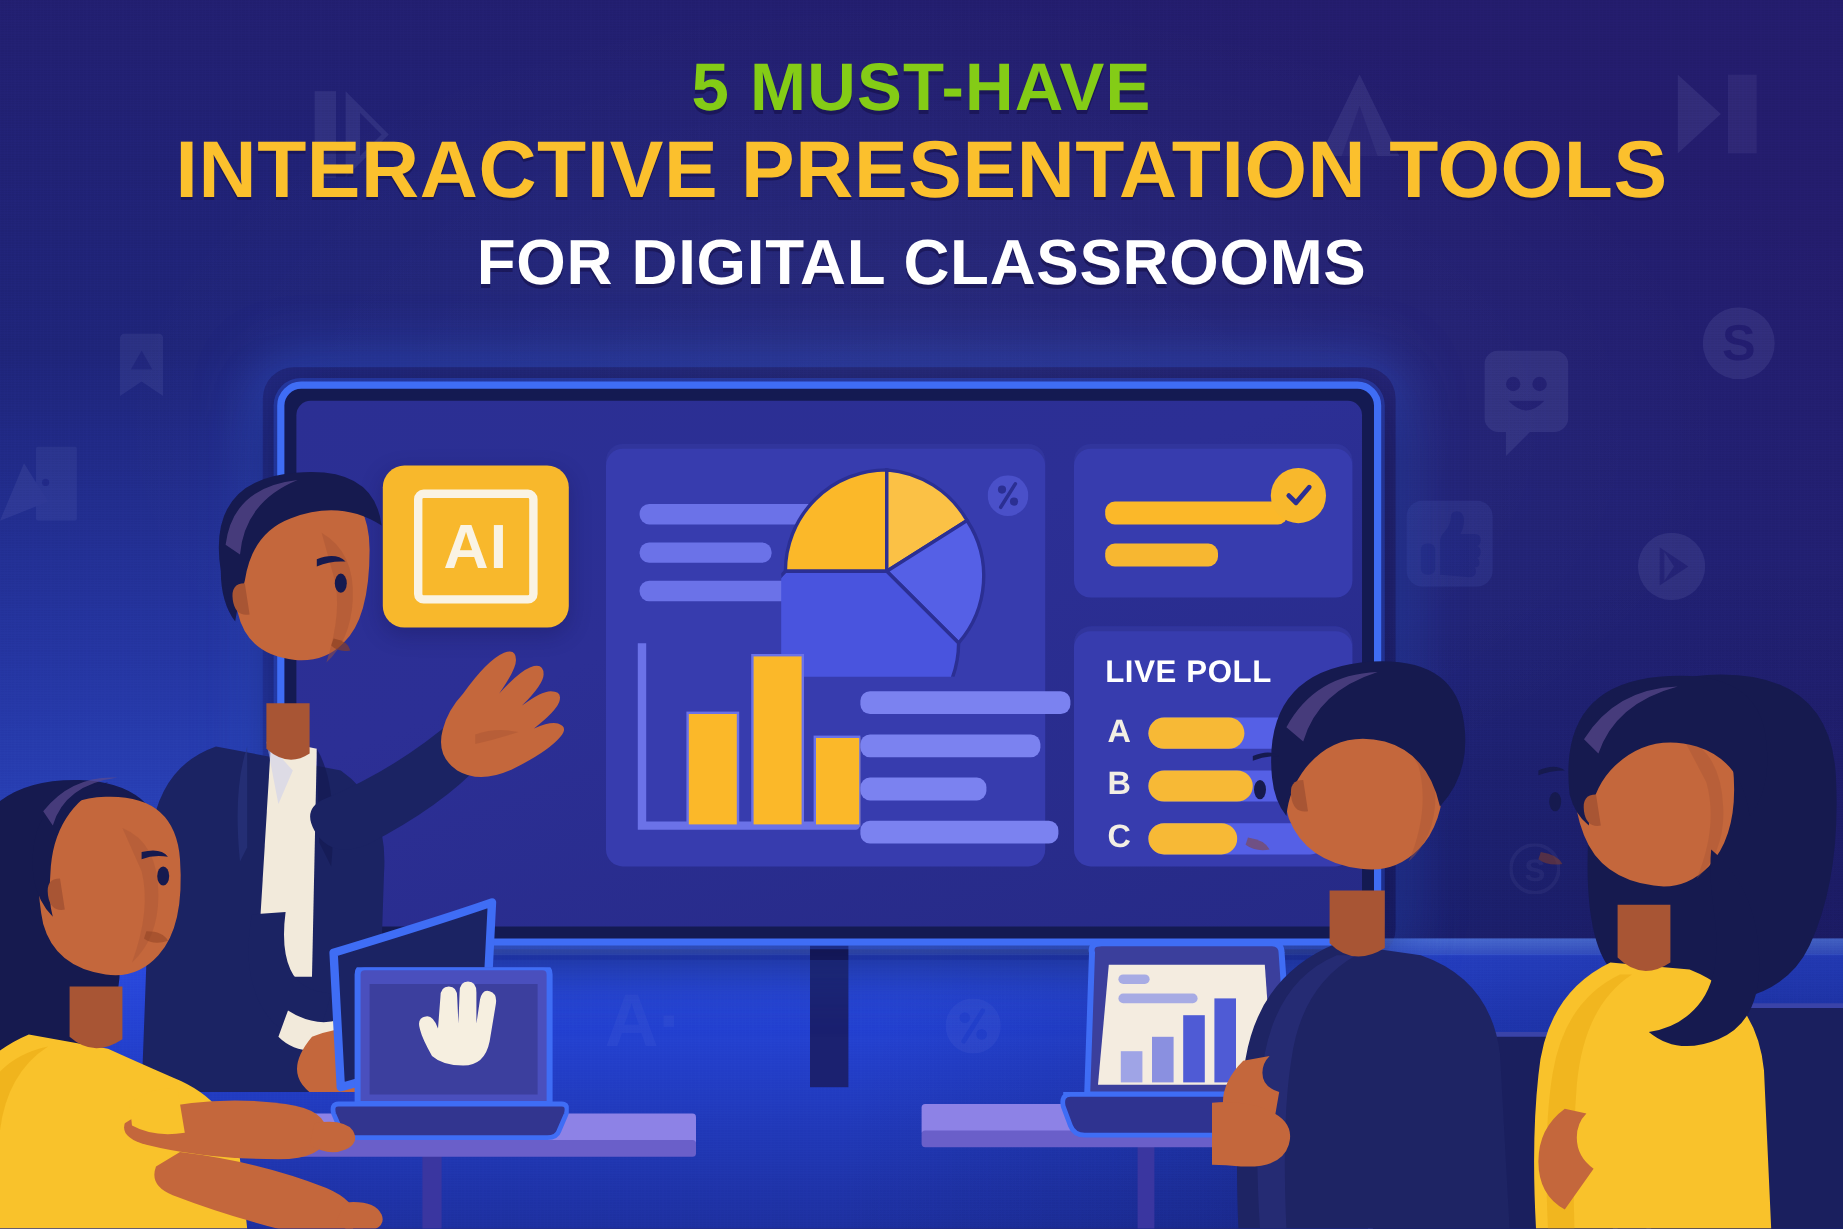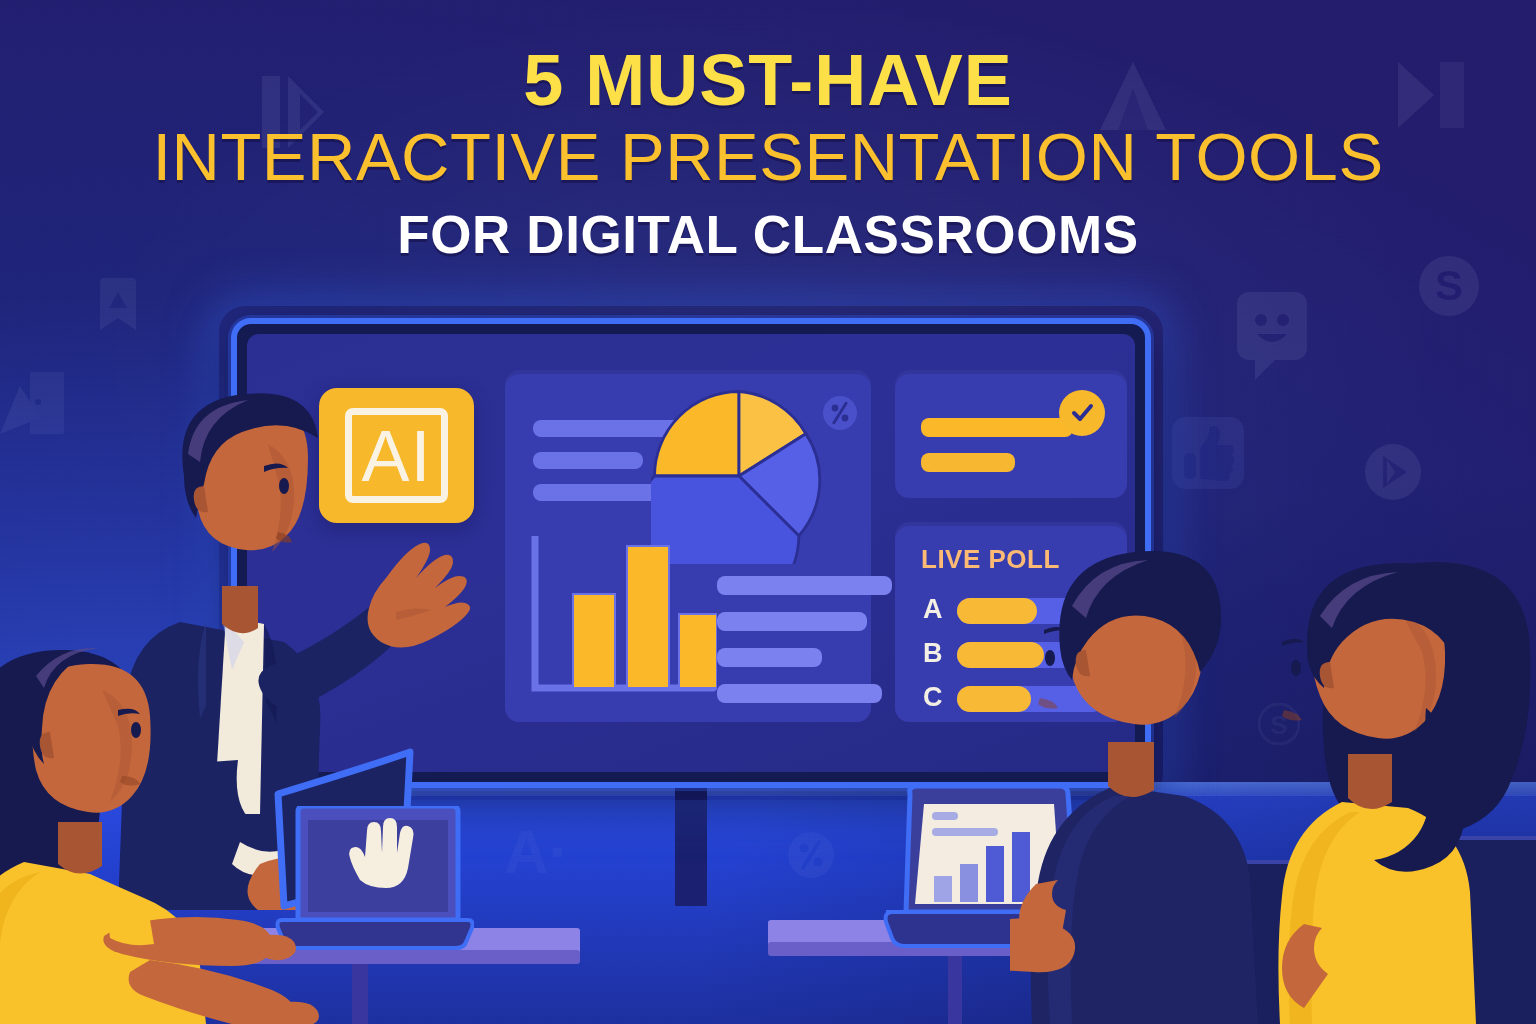--- a/index.html
+++ b/index.html
@@ -24,23 +24,23 @@
       repeating-linear-gradient(90deg, rgba(255,255,255,.35) 0 1px, rgba(0,0,0,0) 1px 3px);
   }
   
   .deco{position:absolute;opacity:.085;color:#c7cdfb;}
   .deco.soft{opacity:.07;}
   .deco.faint{opacity:.05;}
   .glyph-txt{position:absolute;color:#aab3f2;font-weight:700;opacity:.055;}
 
   
   .headline{position:absolute;left:0;right:0;top:46px;text-align:center;z-index:40;}
-  .hl1{font-size:72px;font-weight:700;letter-spacing:1px;color:#fde047;line-height:.96;
+  .hl1{font-size:56px;font-weight:700;letter-spacing:1px;color:#84cc16;line-height:.96;
        text-shadow:0 3px 0 rgba(20,15,70,.55);}
-  .hl2{font-size:67px;font-weight:400;letter-spacing:.5px;color:#FBC02D;line-height:1.0;margin-top:8px;
+  .hl2{font-size:67px;font-weight:700;letter-spacing:.5px;color:#FBC02D;line-height:1.0;margin-top:8px;
        text-shadow:0 3px 0 rgba(20,15,70,.55);}
   .hl3{font-size:53px;font-weight:700;letter-spacing:.6px;color:#ffffff;line-height:1.0;margin-top:18px;
        text-shadow:0 3px 0 rgba(20,15,70,.55);}
 
   
   #tv{position:absolute;left:231px;top:318px;width:920px;height:470px;z-index:20;}
   .tv-glow{position:absolute;inset:-12px;border-radius:26px;
      box-shadow:0 0 46px 10px rgba(60,110,255,.38);}
   .tv-frame{position:absolute;inset:0;border-radius:20px;border:6px solid #3f6df5;background:#141a52;
      box-shadow:0 0 0 3px rgba(50,90,230,.35), 0 16px 50px rgba(5,5,40,.55);}
@@ -53,21 +53,21 @@
   .bar-line{position:absolute;background:#6b72e8;border-radius:8px;}
   .bar-line.lt{background:#7b82f0;}
 
   .yellowbar{position:absolute;background:#FBB829;border-radius:8px;}
   .yellowbar.soft{background:#F7B731;}
 
   .poll-track{position:absolute;height:26px;border-radius:13px;background:#5560e6;}
   .poll-fill{position:absolute;left:0;top:0;height:26px;border-radius:13px;background:#F7B936;}
   .poll-letter{position:absolute;color:#F3EFE4;font-size:27px;font-weight:700;}
 
-  .livepoll-title{position:absolute;color:#fdba74;font-size:26px;font-weight:700;letter-spacing:.5px;}
+  .livepoll-title{position:absolute;color:#ffffff;font-size:26px;font-weight:700;letter-spacing:.5px;}
 
   
   .desk{position:absolute;background:#7a6fd8;border-radius:3px;z-index:48;}
   .desk-leg{position:absolute;background:#2b2f86;z-index:47;}
 
   .chair{position:absolute;background:#1a1f5e;border-radius:18px 18px 4px 4px;z-index:52;
      border:4px solid #3a43a8;}
   .floorline{position:absolute;left:0;right:0;height:14px;background:#3f63ef;opacity:.9;}
   .floor{position:absolute;left:0;right:0;background:#2340cf;}
 
@@ -166,21 +166,21 @@
 
   <div class="tv-stand" style="left:691px;"></div>
 
   <div id="tv">
     <div class="tv-glow"></div>
     <div class="tv-frame"></div>
     <div class="tv-screen">
 
       <div style="position:absolute;left:72px;top:54px;width:155px;height:135px;background:#F8B82C;border-radius:18px;box-shadow:0 6px 18px rgba(20,15,70,.3);">
         <div style="position:absolute;left:26px;top:20px;right:26px;bottom:20px;border:7px solid #FAF3E3;border-radius:8px;"></div>
-        <div style="position:absolute;inset:0;display:flex;align-items:center;justify-content:center;color:#FAF3E3;font-size:72px;font-weight:400;letter-spacing:1px;">AI</div>
+        <div style="position:absolute;inset:0;display:flex;align-items:center;justify-content:center;color:#FAF3E3;font-size:52px;font-weight:700;letter-spacing:1px;">AI</div>
       </div>
 
       <div class="card" style="left:258px;top:36px;width:366px;height:352px;background:#373CAE;">
 
         <div class="bar-line" style="left:28px;top:50px;width:160px;height:17px;"></div>
         <div class="bar-line" style="left:28px;top:82px;width:110px;height:17px;"></div>
         <div class="bar-line" style="left:28px;top:114px;width:186px;height:17px;"></div>
 
         <svg style="position:absolute;left:146px;top:18px;" width="176" height="176" viewBox="0 0 100 100">
           <g stroke="#2b2f93" stroke-width="1.6">

